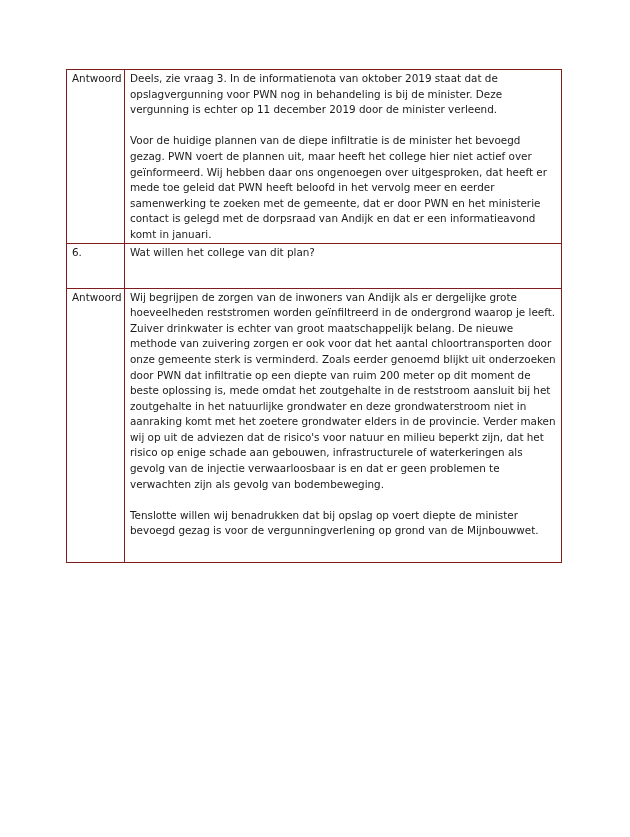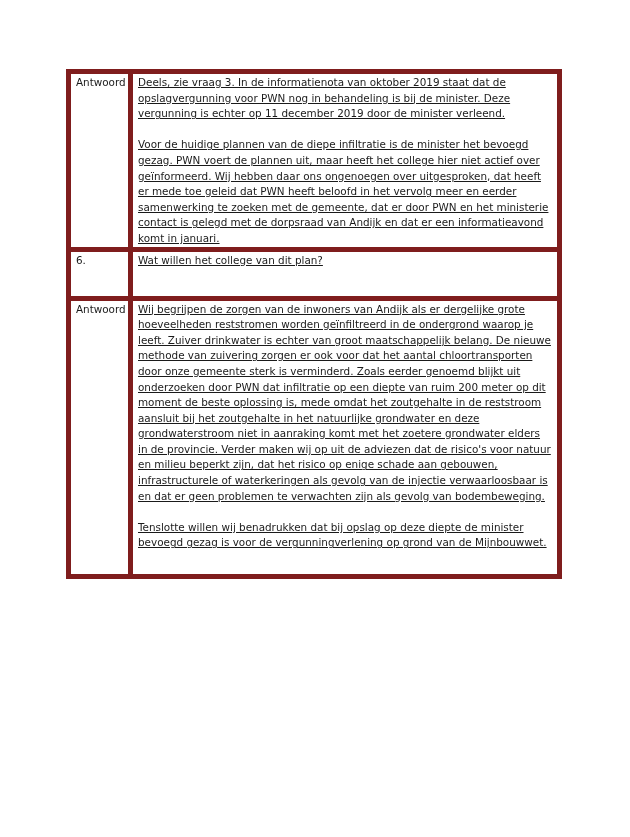--- a/index.html
+++ b/index.html
@@ -1,25 +1,25 @@
 <!DOCTYPE html>
 <html><head>
 <meta charset="utf-8">
 <style>
   html, body { margin: 0; padding: 0; background: #ffffff; }
   body { width: 630px; height: 837px; position: relative; overflow: hidden;
          font-family: "DejaVu Sans", sans-serif; color: #1a1a1a; }
   .page { position: absolute; left: 0; top: 0; width: 630px; height: 837px; background: #fff; }
   table.qa { position: absolute; left: 66px; top: 69px; width: 496px;
              border-collapse: collapse; table-layout: fixed; }
-  table.qa td { border: 5px solid #7f1d1d; vertical-align: top;
+  table.qa td { border: 1px solid #7f1d1d; vertical-align: top;
                 font-size: 10.4px; line-height: 15.6px; padding: 1px 5px 0 5px; margin-top: 8px; }
   td.label { width: 47px; }
   td.body { }
-  .para { margin: 0; white-space: normal; text-decoration: underline; }
+  .para { margin: 0; white-space: normal; }
   .gap { height: 15.6px; }
   tr.r1 td { height: 159px; }
   tr.r2 td { height: 43px; }
   tr.r3 td { height: 272px; }
 </style>
 </head>
 <body>
 
 <div class="page">
   <table class="qa">
@@ -36,18 +36,18 @@
       <td class="label">6.</td>
       <td class="body">
         <p class="para">Wat willen het college van dit plan?</p>
       </td>
     </tr>
     <tr class="r3">
       <td class="label">Antwoord</td>
       <td class="body">
         <p class="para">Wij begrijpen de zorgen van de inwoners van Andijk als er dergelijke grote hoeveelheden reststromen worden geïnfiltreerd in de ondergrond waarop je leeft. Zuiver drinkwater is echter van groot maatschappelijk belang. De nieuwe methode van zuivering zorgen er ook voor dat het aantal chloortransporten door onze gemeente sterk is verminderd. Zoals eerder genoemd blijkt uit onderzoeken door PWN dat infiltratie op een diepte van ruim 200 meter op dit moment de beste oplossing is, mede omdat het zoutgehalte in de reststroom aansluit bij het zoutgehalte in het natuurlijke grondwater en deze grondwaterstroom niet in aanraking komt met het zoetere grondwater elders in de provincie. Verder maken wij op uit de adviezen dat de risico's voor natuur en milieu beperkt zijn, dat het risico op enige schade aan gebouwen, infrastructurele of waterkeringen als gevolg van de injectie verwaarloosbaar is en dat er geen problemen te verwachten zijn als gevolg van bodembeweging.</p>
         <div class="gap"></div>
-        <p class="para">Tenslotte willen wij benadrukken dat bij opslag op deze diepte de minister bevoegd gezag is voor de vergunningverlening op grond van de Mijnbouwwet.</p>
+        <p class="para">Tenslotte willen wij benadrukken dat bij opslag op voert diepte de minister bevoegd gezag is voor de vergunningverlening op grond van de Mijnbouwwet.</p>
       </td>
     </tr>
   </tbody>
     </table>
 </div>
 
 </body></html>

